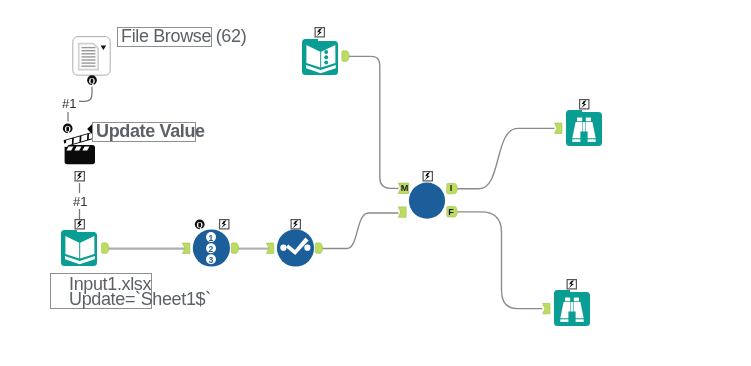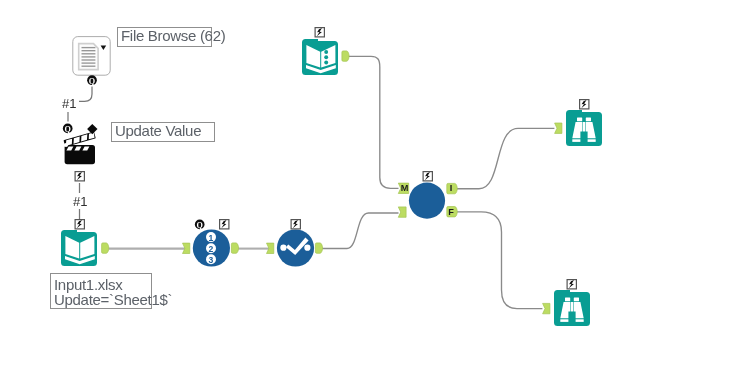--- a/index.html
+++ b/index.html
@@ -1,20 +1,20 @@
 <!DOCTYPE html>
 <html><head>
 <meta charset="utf-8">
 <title>Alteryx Workflow Canvas</title>
 <style>
   html,body{margin:0;padding:0;}
   body{width:751px;height:366px;background:#ffffff;font-family:"Liberation Sans",sans-serif;overflow:hidden;}
   #canvas{position:relative;width:751px;height:366px;background:#fff;}
   .label-box{position:absolute;background:#fff;border:1px solid #8f8f8f;color:#5c6168;
-    font-family:"Liberation Sans",sans-serif;font-size:15px;line-height:14px;
+    font-family:"Liberation Sans",sans-serif;font-size:18px;line-height:14px;
     padding:1px 3px;white-space:pre;box-sizing:border-box;letter-spacing:-0.02em;}
   .wire-num{position:absolute;color:#2f2f2f;font-family:"Liberation Sans",sans-serif;font-size:13px;line-height:13px;}
   svg.layer{position:absolute;left:0;top:0;width:751px;height:366px;}
 </style>
 </head>
 <body>
 
 <div id="canvas">
 
   <svg class="layer" viewBox="0 0 751 366">
@@ -246,20 +246,20 @@
       <use href="#boltglyph" fill="#101010"></use>
     </g>
     <g transform="translate(566.5,279.0)">
       <rect x="0.6" y="0.6" width="9.3" height="9.3" fill="#ffffff" stroke="#555555" stroke-width="1.2"></rect>
       <use href="#boltglyph" fill="#101010"></use>
     </g>
   </svg>
 
   <div class="label-box" style="left:117px;top:27px;width:95px;height:20px;">File Browse (62)</div>
 
-  <div class="label-box" style="left:111px;top:122px;width:104px;height:20px;">Update Value</div>
-
-  <div class="label-box multiline" style="left:50px;top:273px;width:102px;height:36px;padding:3px 3px;line-height:15px;"><span>Input1.xlsx</span><br><span>Update=`Sheet1$`</span></div>
+  <div class="label-box" style="left:92px;top:122px;width:104px;height:20px;font-weight:bold;">Update Value</div>
+
+  <div class="label-box multiline" style="left:50px;top:273px;width:102px;height:36px;padding:3px 18px;line-height:15px;"><span>Input1.xlsx</span><br><span>Update=`Sheet1$`</span></div>
 
   <div class="wire-num" style="left:62px;top:97px;">#1</div>
   <div class="wire-num" style="left:73px;top:195px;">#1</div>
 
 </div>
 
 </body></html>

